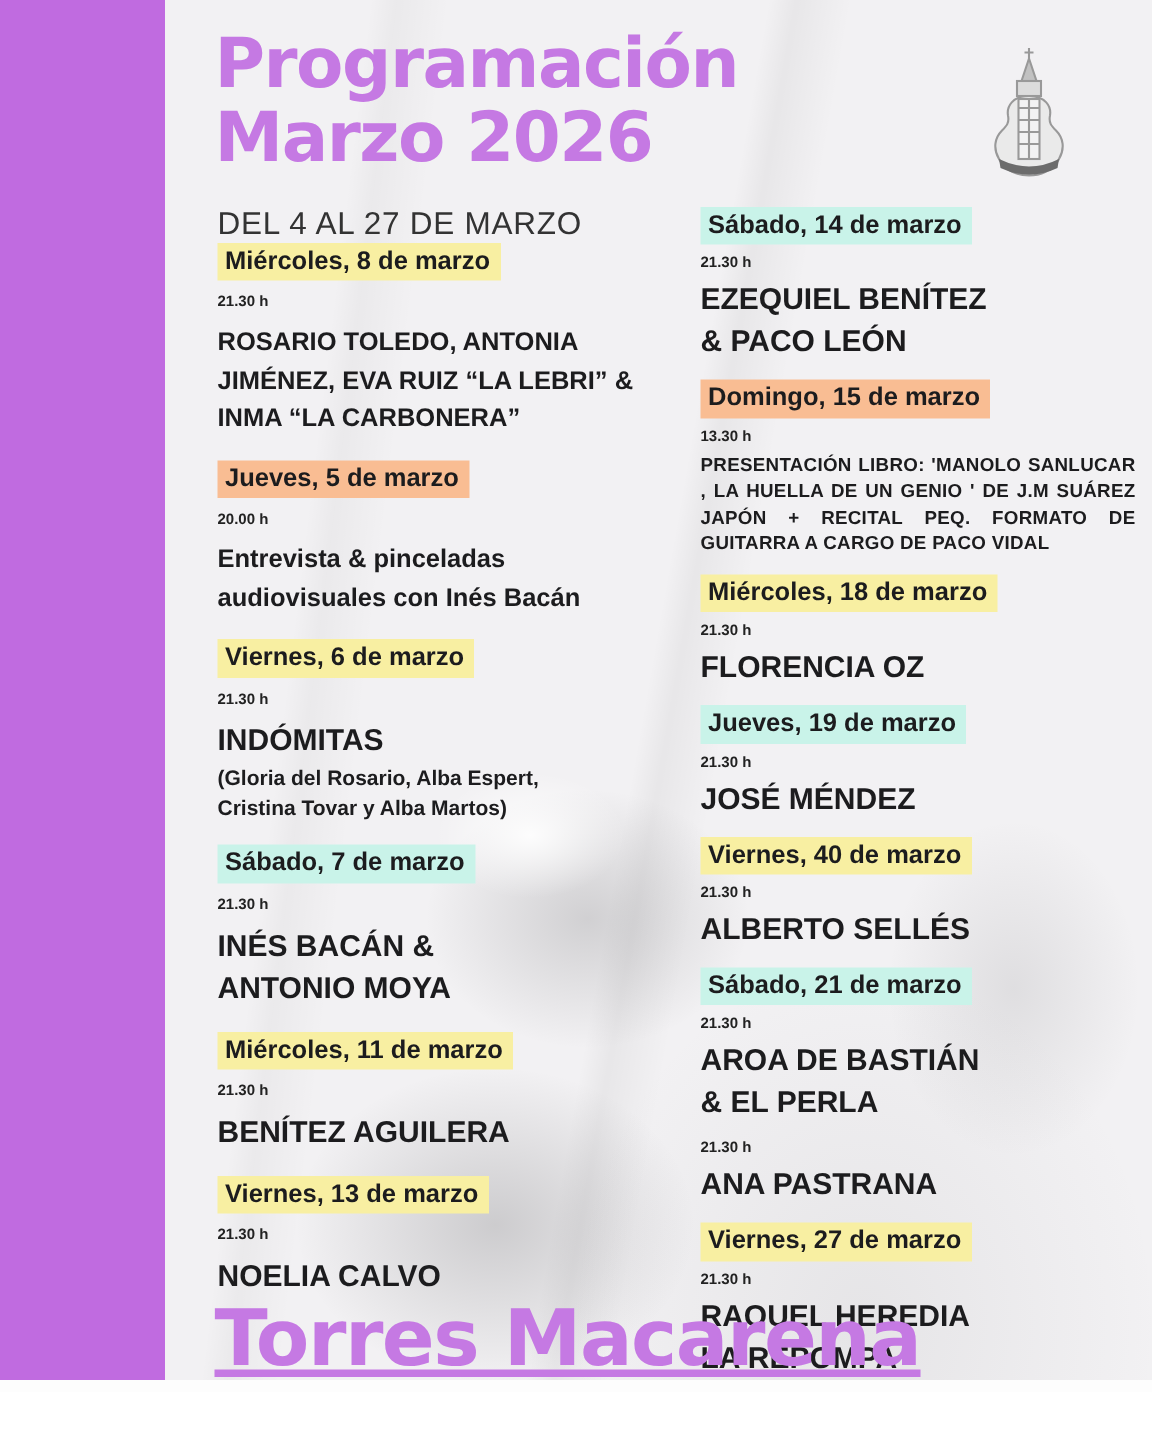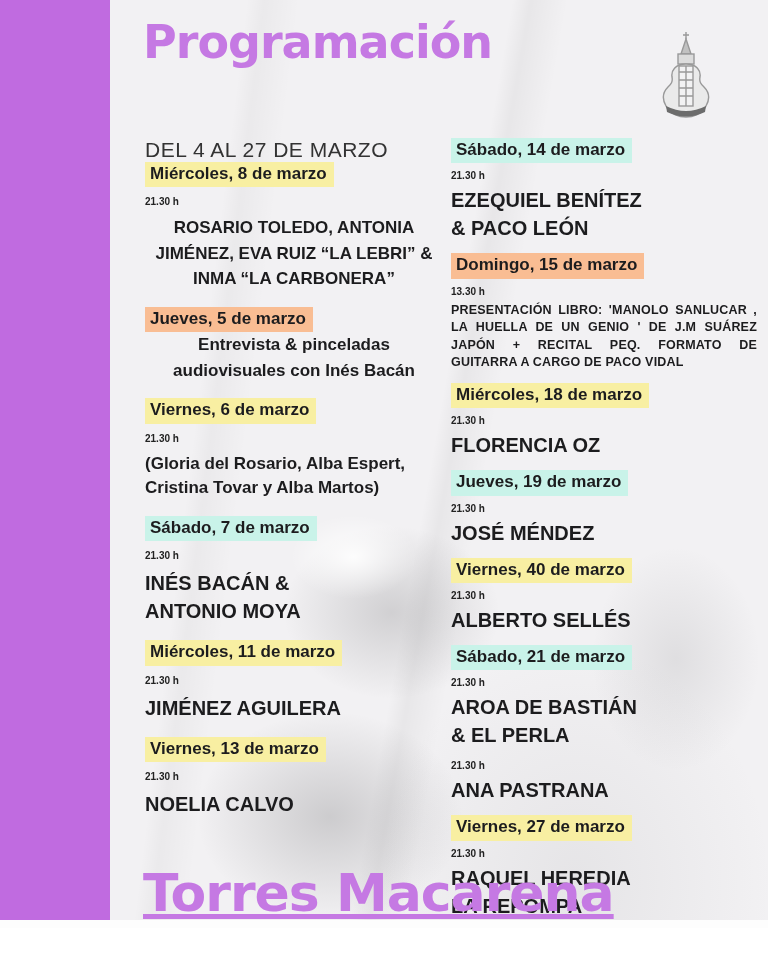--- a/index.html
+++ b/index.html
@@ -37,31 +37,31 @@
     font-size:46px;line-height:1.06;letter-spacing:-1px;color:var(--purple-text);}
 
   .columns{position:absolute;left:145px;top:138px;width:612px;display:flex;}
   .col{width:306px;}
   .col-left{padding-right:8px;}
   .col-right{width:306px;}
 
   .subtitle{font-size:21px;letter-spacing:.5px;color:#333;font-weight:400;}
 
   .event{margin-bottom:15px;}
-  .col-right .event{margin-bottom:11px;}
+  .col-right .event{margin-bottom:11px;margin-left:16px;}
   .date{display:inline-block;font-weight:bold;font-size:17px;color:var(--ink);
     padding:2px 7px 3px 5px;line-height:1.2;}
   .date[data-hl="yellow"]{background:var(--yellow);}
   .date[data-hl="peach"]{background:var(--peach);}
   .date[data-hl="mint"]{background:var(--mint);}
   .time{font-weight:bold;font-size:10px;color:#222;margin:9px 0 8px;}
   .col-right .time{margin:7px 0 5px;}
   .artist{font-weight:bold;font-size:20px;line-height:1.4;color:var(--ink);white-space:pre-line;}
-  .artist.md{font-size:17px;line-height:1.5;text-align:center;}
-  .detail{font-weight:bold;font-size:17px;line-height:1.45;color:var(--ink);white-space:pre-line;}
+  .artist.md{font-size:17px;line-height:1.5;}
+  .detail{font-weight:bold;font-size:14px;line-height:1.45;color:var(--ink);white-space:pre-line;}
   .para{font-weight:bold;font-size:12.5px;line-height:1.4;color:var(--ink);
     text-align:justify;letter-spacing:.2px;}
   .artist-sub{font-weight:bold;font-style:italic;font-size:16px;letter-spacing:1.5px;
     color:#2a2a2c;margin:2px 0 4px;}
 
   .footer{position:absolute;left:143px;top:866px;width:600px;}
   .venue{font-family:"DejaVu Sans",sans-serif;font-weight:bold;font-size:52px;
     letter-spacing:-1px;color:var(--purple-text);line-height:1.05;text-decoration:underline;}
   .address{font-size:20px;color:#1d4ed8;margin-top:6px;letter-spacing:.5px;}
 </style>
@@ -80,57 +80,60 @@
       <rect x="28" y="24" width="16" height="10" fill="#d9d9d9"></rect>
       <path d="M36 34 c-11 0 -15 7 -14 13 c1 5 -1 7 -4 10 c-5 5 -6 12 -2 19 c4 8 13 11 20 11 c7 0 16 -3 20 -11 c4 -7 3 -14 -2 -19 c-3 -3 -5 -5 -4 -10 c1 -6 -3 -13 -14 -13 Z" fill="#e9e9e9"></path>
       <rect x="29" y="36" width="14" height="40" fill="#f3f3f3"></rect>
       <path d="M29 42 h14 M29 50 h14 M29 58 h14 M29 66 h14 M36 36 v40"></path>
     </g>
     <path d="M16 76 q20 10 40 0 l-1 6 q-19 9 -38 0 Z" fill="#555"></path>
   </svg>
 
   <div class="title">
     <div>Programación</div>
+    <div>Marzo 2026</div>
   </div>
 
   <div class="columns">
 
     <div class="col col-left">
       <div class="subtitle">DEL 4 AL 27 DE MARZO</div>
 
       <div class="event">
         <span class="date" data-hl="yellow">Miércoles, 8 de marzo</span>
         <div class="time">21.30 h</div>
         <div class="artist md">ROSARIO TOLEDO, ANTONIA JIMÉNEZ, EVA RUIZ “LA LEBRI” &amp; INMA “LA CARBONERA”</div>
       </div>
 
       <div class="event">
         <span class="date" data-hl="peach">Jueves, 5 de marzo</span>
+        <div class="time">20.00 h</div>
         <div class="artist md">Entrevista &amp; pinceladas
 audiovisuales con Inés Bacán</div>
       </div>
 
       <div class="event">
         <span class="date" data-hl="yellow">Viernes, 6 de marzo</span>
         <div class="time">21.30 h</div>
+        <div class="artist">INDÓMITAS</div>
         <div class="detail">(Gloria del Rosario, Alba Espert,
 Cristina Tovar y Alba Martos)</div>
       </div>
 
       <div class="event">
         <span class="date" data-hl="mint">Sábado, 7 de marzo</span>
         <div class="time">21.30 h</div>
         <div class="artist">INÉS BACÁN &amp;
 ANTONIO MOYA</div>
       </div>
 
       <div class="event">
         <span class="date" data-hl="yellow">Miércoles, 11 de marzo</span>
         <div class="time">21.30 h</div>
-        <div class="artist">JIMÉNEZ AGUILERA</div>
+        <div class="artist">BENÍTEZ AGUILERA</div>
       </div>
 
       <div class="event">
         <span class="date" data-hl="yellow">Viernes, 13 de marzo</span>
         <div class="time">21.30 h</div>
         <div class="artist">NOELIA CALVO</div>
       </div>
     </div>
 
     <div class="col col-right">

